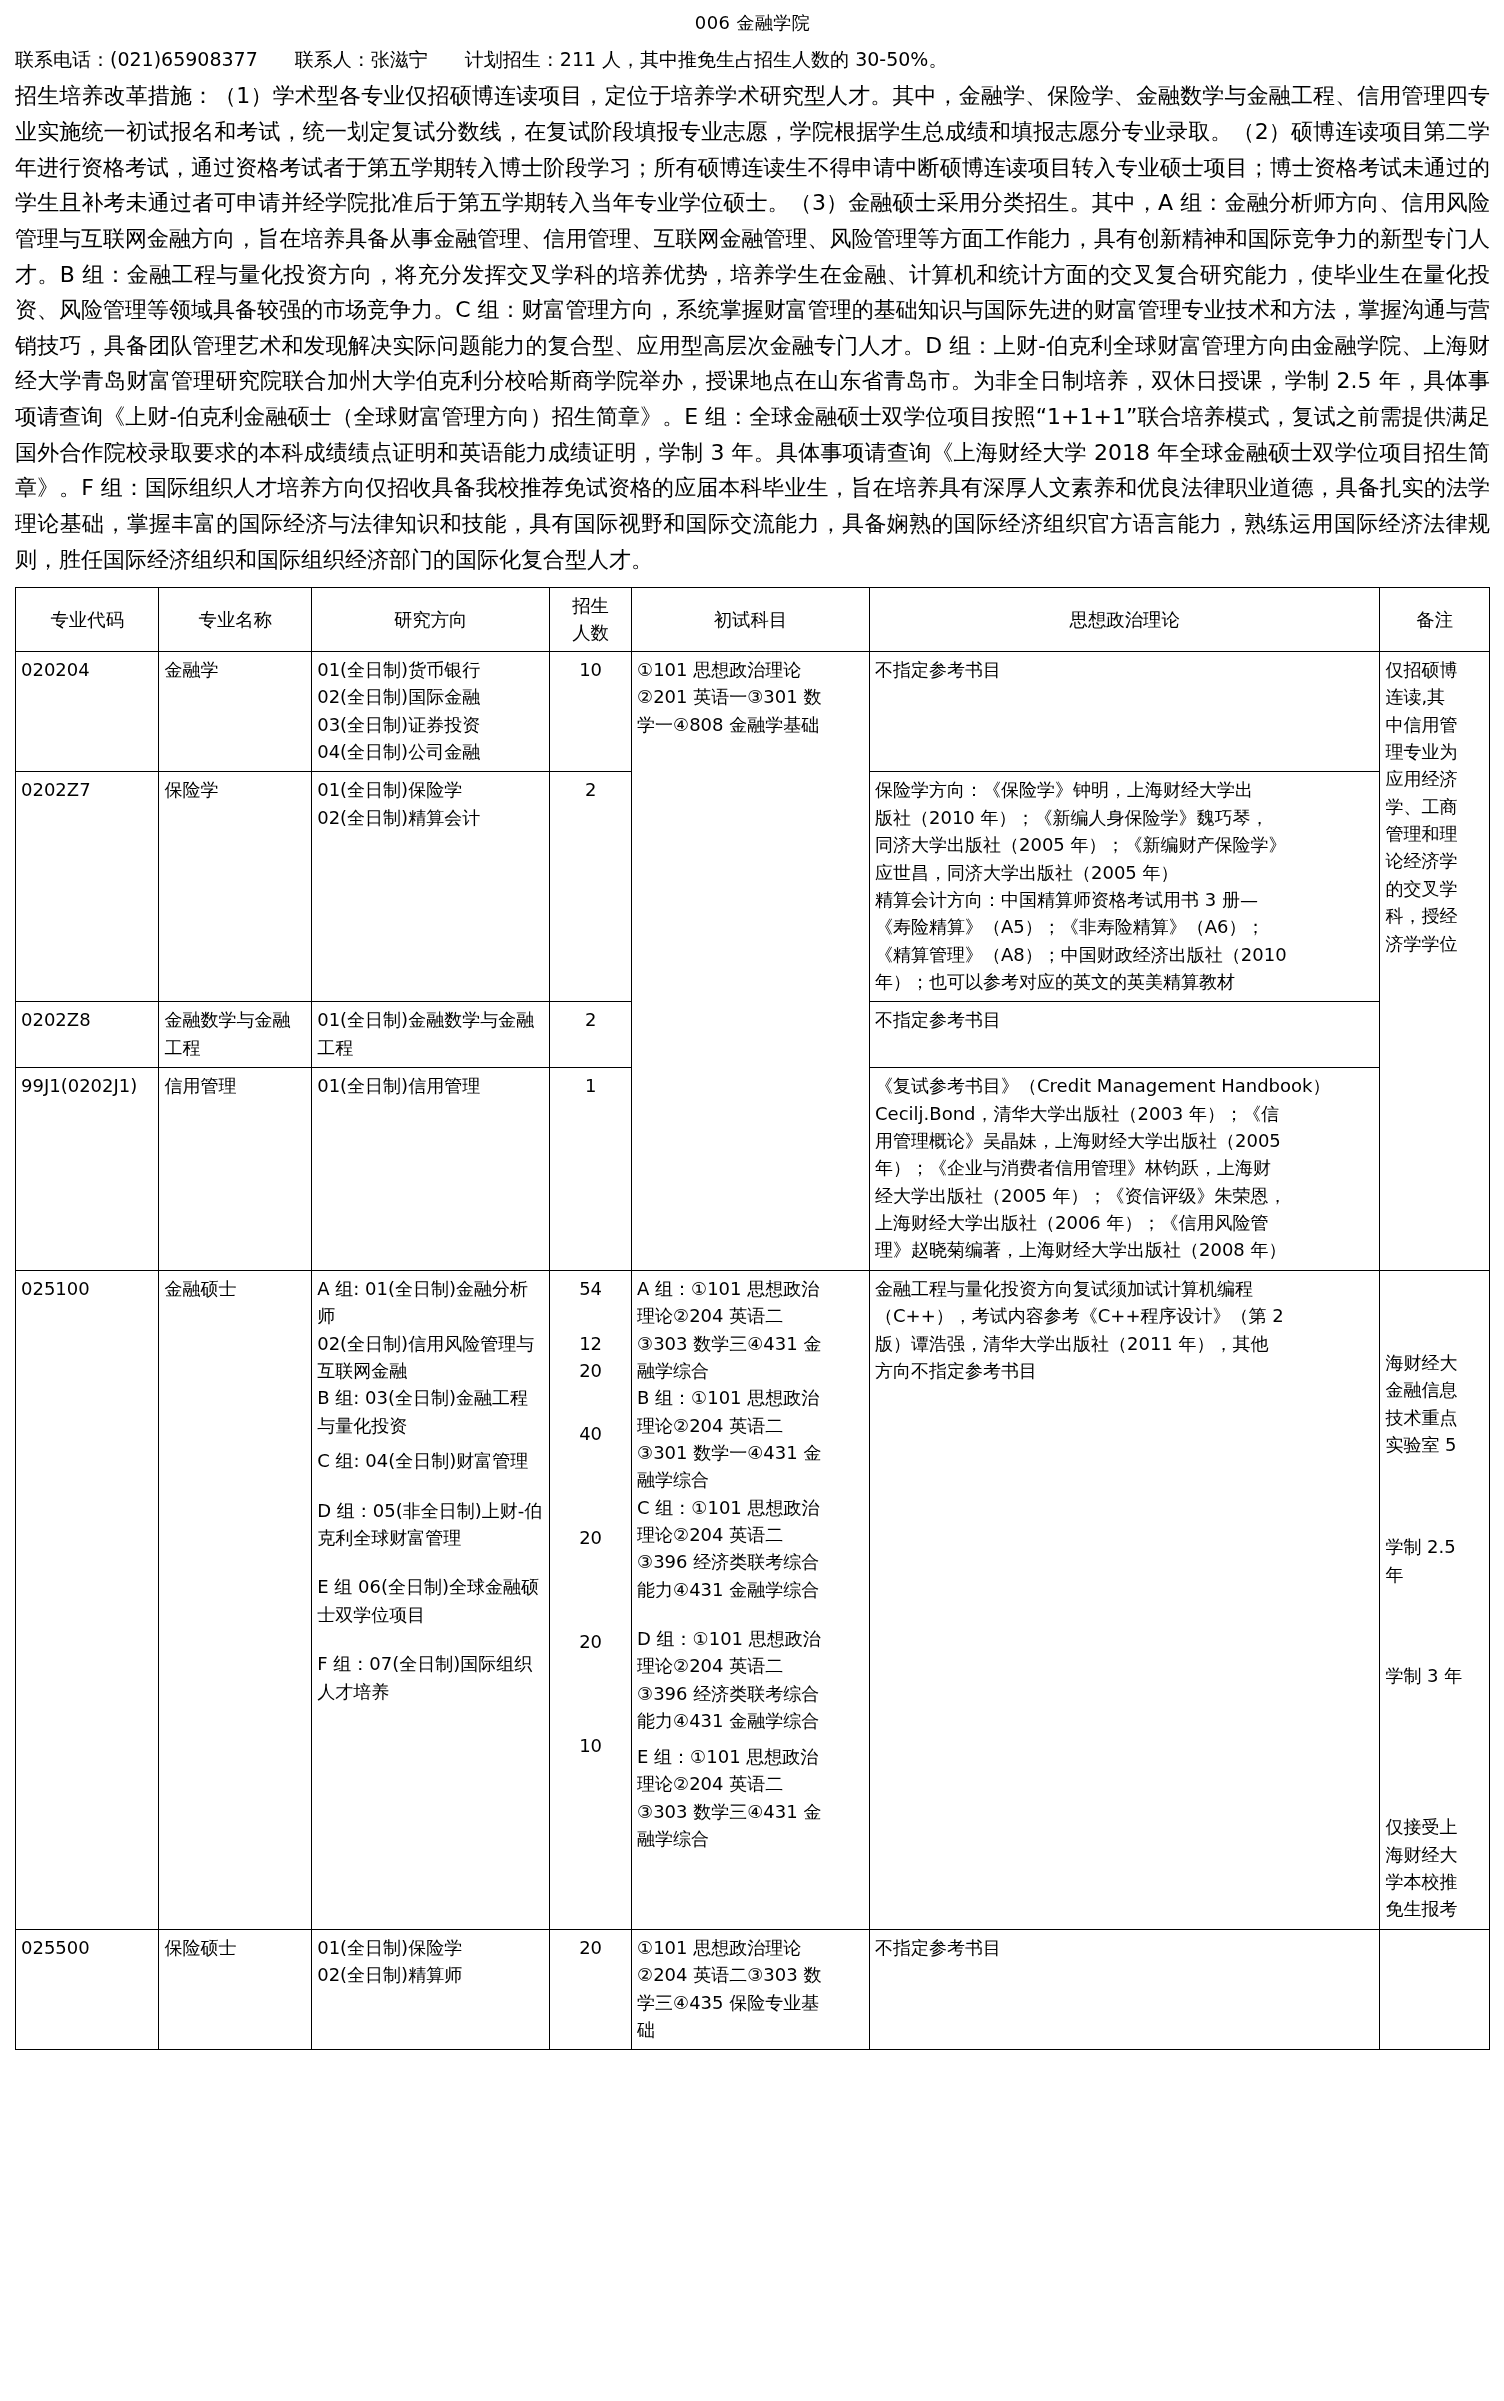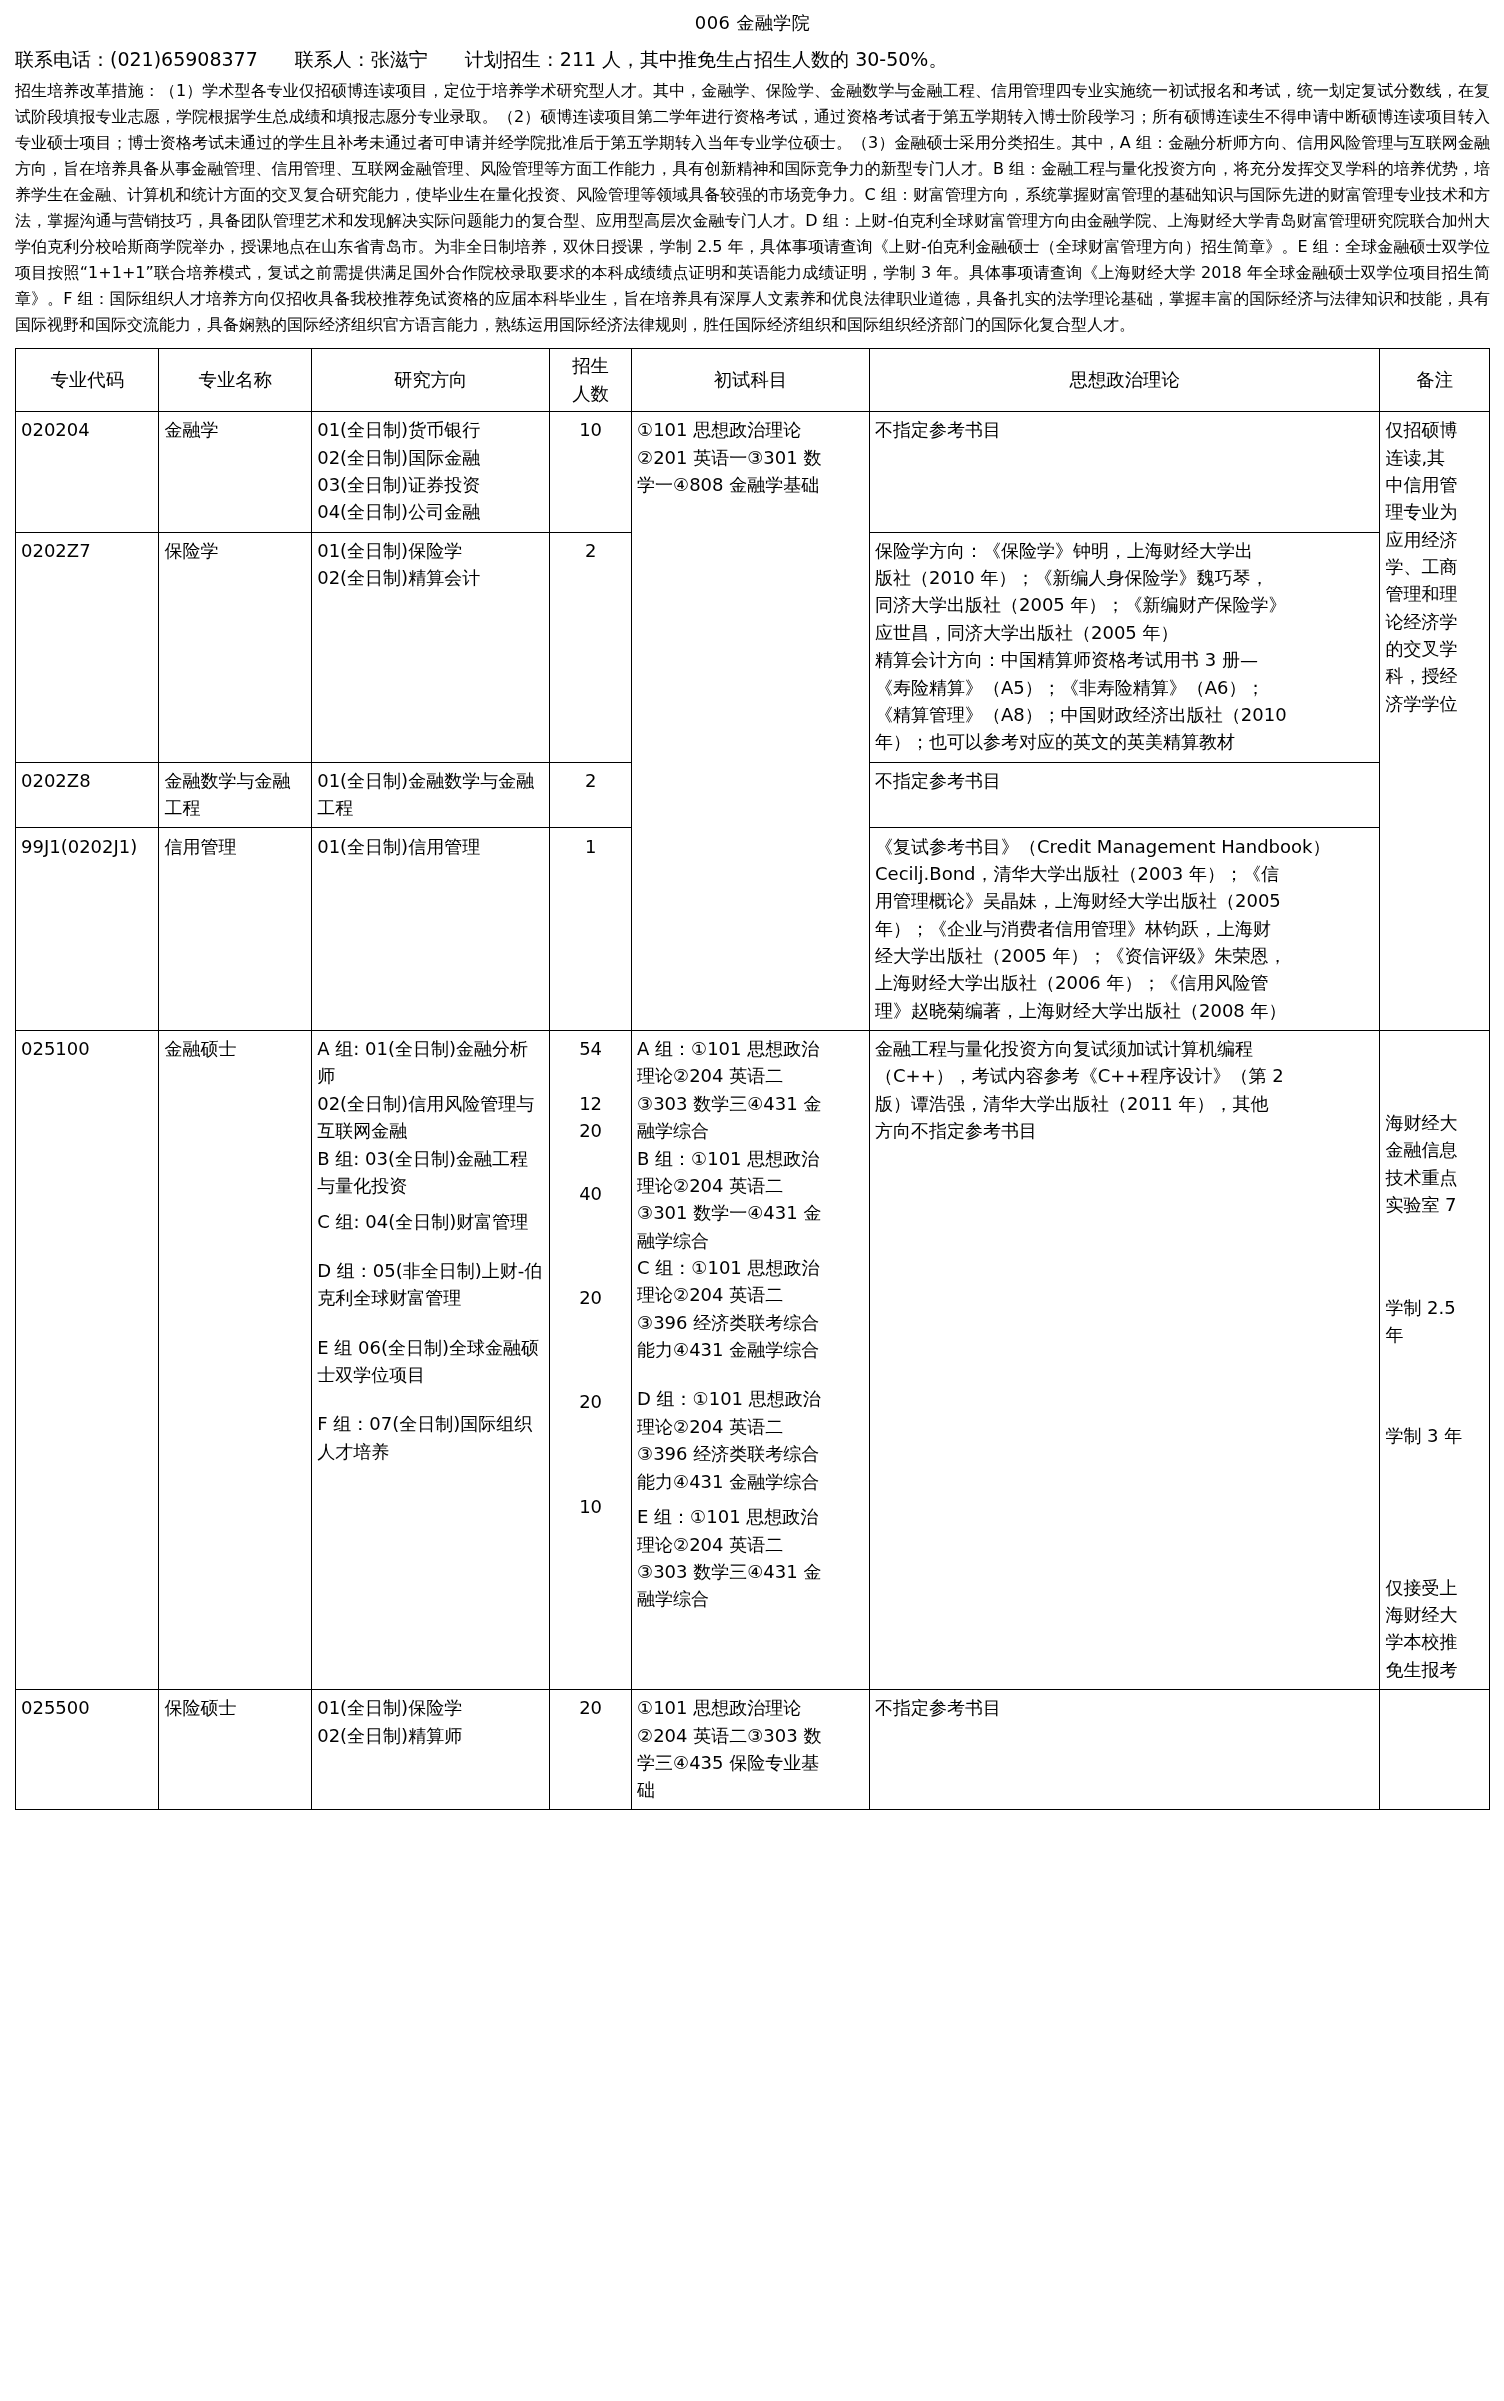--- a/index.html
+++ b/index.html
@@ -26,21 +26,21 @@
     letter-spacing: 0.4px;
   }
   .contact-line {
     font-size: 19px;
     line-height: 1.5;
     margin: 0 0 5px 0;
     white-space: nowrap;
   }
   .contact-line .gap { display: inline-block; width: 37px; }
   .intro {
-    font-size: 16px;
+    font-size: 22px;
     line-height: 1.62;
     text-align: justify;
     text-justify: inter-ideograph;
     margin: 0 0 10px 0;
   }
 
   table.main {
     border-collapse: collapse;
     width: 100%;
     table-layout: fixed;
@@ -257,21 +257,21 @@
           <span class="ln">（C++），考试内容参考《C++程序设计》（第 2</span>
           <span class="ln">版）谭浩强，清华大学出版社（2011 年），其他</span>
           <span class="ln">方向不指定参考书目</span>
         </td>
         <td class="c-rem">
           <span class="rem-pad-c"></span>
           <span class="rem-block">
             <span class="ln">海财经大</span>
             <span class="ln">金融信息</span>
             <span class="ln">技术重点</span>
-            <span class="ln">实验室 7</span>
+            <span class="ln">实验室 5</span>
           </span>
           <span class="rem-pad-d"></span>
           <span class="rem-block">
             <span class="ln">学制 2.5</span>
             <span class="ln">年</span>
           </span>
           <span class="rem-pad-c"></span>
           <span class="rem-block">
             <span class="ln">学制 3 年</span>
           </span>

